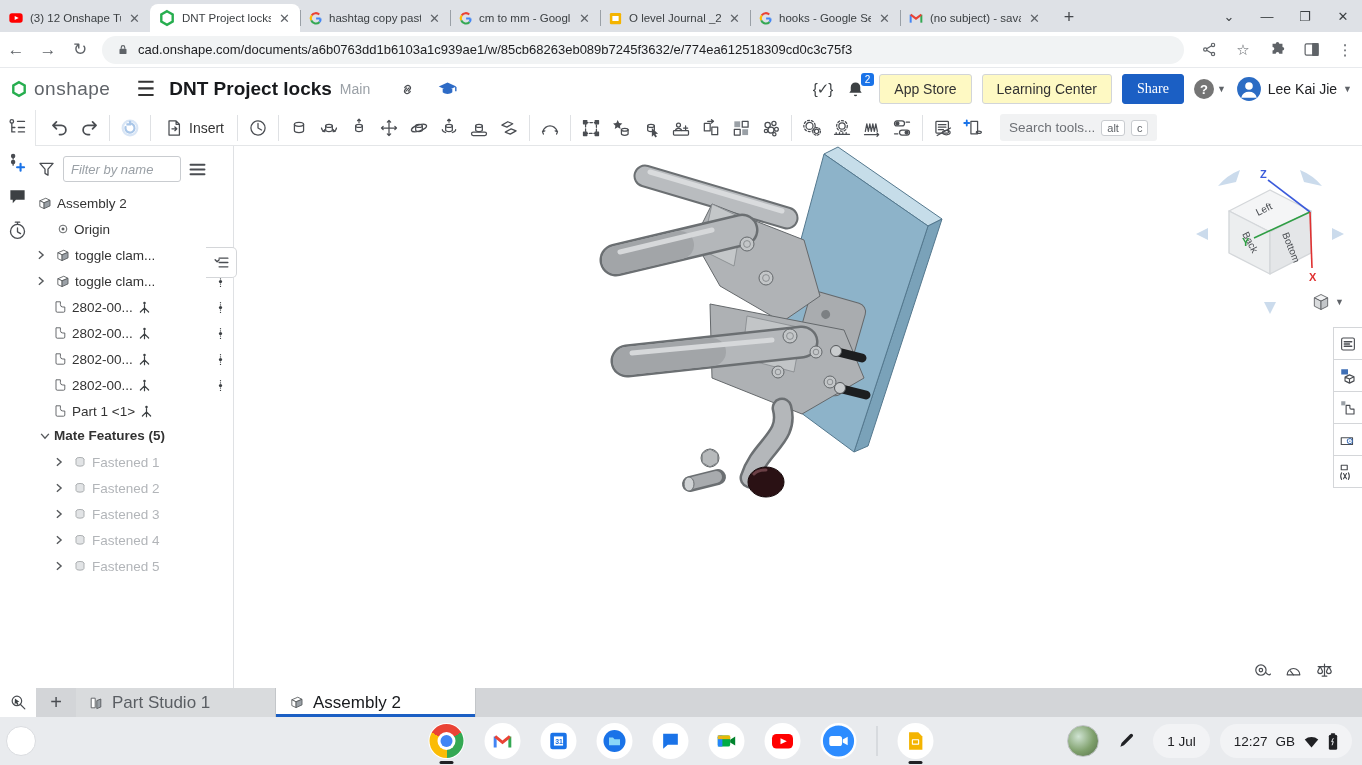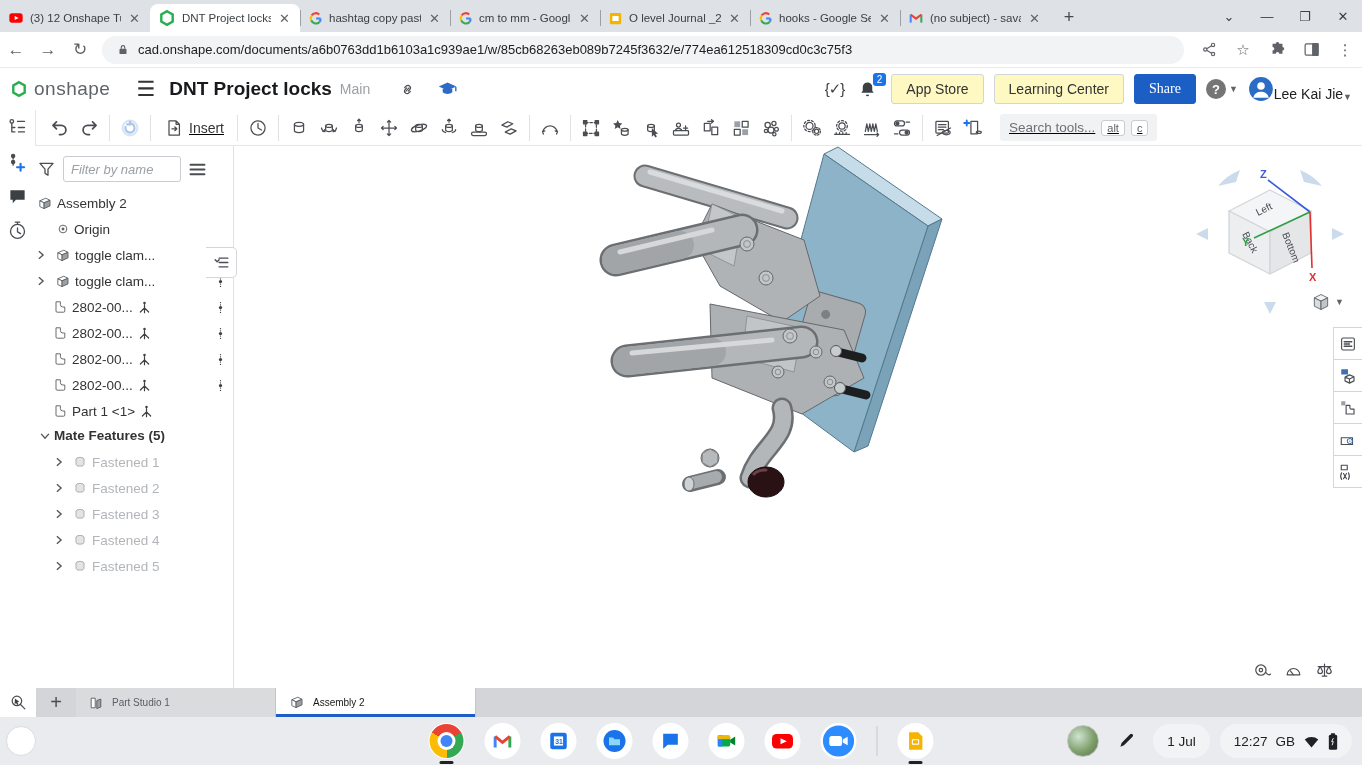--- a/index.html
+++ b/index.html
@@ -33,26 +33,26 @@
   #doctitle { font-size:19px; font-weight:bold; color:#17191c; margin:0 8px 0 2px; }
   #branch { font-size:14px; color:#9aa0a6; margin-right:18px; }
   .hicon { padding:0 10px; }
   #hdr-right { margin-left:auto; display:flex; align-items:center; gap:10px; padding-right:10px; }
   .hbtn { height:30px; padding:0 14px; border:1px solid #d2d5d9; border-radius:3px; background:#fef9c3; font-size:14px; color:#333; display:flex; align-items:center; }
   .hbtn.primary { background:#1b5fc4; border-color:#1b5fc4; color:#fff;font-family:Liberation Serif, serif; }
   #bellwrap { position:relative; padding:0 4px; }
   #bellbadge { position:absolute; top:-7px; right:-5px; background:#1a73e8; color:#fff; font-size:10px; border-radius:3px; padding:1px 4px; }
   #helpbtn { display:flex; align-items:center; gap:3px; color:#5f6368; }
   #helpq { width:20px; height:20px; border-radius:50%; background:#757575; color:#fff; font-size:13px; font-weight:bold; display:flex; align-items:center; justify-content:center; }
-  #userwrap { display:flex; align-items:flex-end; gap:0; font-size:14px; color:#202124; }
+  #userwrap { display:flex; align-items:center; gap:6px; font-size:14px; color:#202124; }
   .caret { font-size:9px; color:#5f6368; }
   #vbrace { font-size:15px; color:#3c4043; letter-spacing:-1px; }
 
   
-  #ostoolbar { position:absolute; top:110px; left:36px; width:1326px; height:36px; background:#fff; border-bottom:1px solid #e4e6e8; display:flex; align-items:center; padding-left:8px;text-decoration:underline; }
+  #ostoolbar { position:absolute; top:110px; left:36px; width:1326px; height:36px; background:#fff; border-bottom:1px solid #e4e6e8; display:flex; align-items:center; padding-left:8px; }
   .tico { width:30px; height:30px; display:flex; align-items:center; justify-content:center; border-radius:3px; }
   .tsep { width:1px; height:26px; background:#dfe1e4; margin:0 5px; }
   #insertbtn { display:flex; align-items:center; gap:5px; padding:0 8px; height:30px; font-size:14px; color:#333; }
   #searchtools { margin-left:12px; height:27px; background:#f1f2f3; border-radius:3px; display:flex; align-items:center; gap:6px; padding:0 9px; font-size:13.5px; color:#6d7075; }
   .keybadge { border:1px solid #c9ccd0; background:#fff; border-radius:3px; font-size:11px; color:#5f6368; padding:1px 5px; }
 
   
   #leftrail { position:absolute; top:110px; left:0; width:36px; height:578px; background:#fff; border-right:1px solid #e4e6e8; display:flex; flex-direction:column; align-items:center; padding-top:7px; gap:14px; }
 
   
@@ -74,21 +74,21 @@
   #viewcube { position:absolute; top:10px; right:12px; }
   #cubebtn { position:absolute; top:146px; right:18px; display:flex; align-items:center; gap:4px; }
   #rightrail { position:absolute; top:182px; right:0; display:flex; flex-direction:column; }
   .rrbtn { width:29px; height:33px; background:#fff; border:1px solid #d4d6d9; border-right:none; margin-top:-1px; display:flex; align-items:center; justify-content:center; }
   #measures { position:absolute; bottom:8px; right:28px; display:flex; gap:12px; }
 
   
   #docbar { position:absolute; top:688px; left:0; width:1362px; height:29px; background:#d3d5d8; display:flex; align-items:stretch; }
   #docsearch { width:36px; background:#fff; display:flex; align-items:center; justify-content:center; }
   #docplus { width:40px; display:flex; align-items:center; justify-content:center; font-size:20px; color:#4a4d52; }
-  .dtab { width:200px; display:flex; align-items:center; gap:8px; padding:0 12px; font-size:10px; color:#5a5e63; background:#d9dbdd; border-right:1px solid #c3c6c9; position:relative; }
+  .dtab { width:200px; display:flex; align-items:center; gap:8px; padding:0 12px; font-size:17px; color:#5a5e63; background:#d9dbdd; border-right:1px solid #c3c6c9; position:relative; }
   .dtab.active { background:#fff; color:#17191c; }
   .dtab.active::after { content:""; position:absolute; left:0; right:0; bottom:0; height:3px; background:#1b5fc4; }
 
   
   #shelf { position:absolute; top:717px; left:0; width:1362px; height:48px; background:#e9ebee; display:flex; align-items:center; }
   #launcher { width:30px; height:30px; border-radius:50%; background:#fff; border:1px solid #dadce0; margin-left:6px; }
   #shelfapps { position:absolute; left:50%; transform:translateX(-50%); display:flex; align-items:center; gap:20px; }
   .appc { width:36px; height:36px; border-radius:50%; background:#fff; display:flex; align-items:center; justify-content:center; position:relative; }
   .appc.run::after { content:""; position:absolute; bottom:-5px; left:11px; width:14px; height:3px; border-radius:2px; background:#202124; }
   .appsep { width:1px; height:30px; background:#c6c9cd; }

